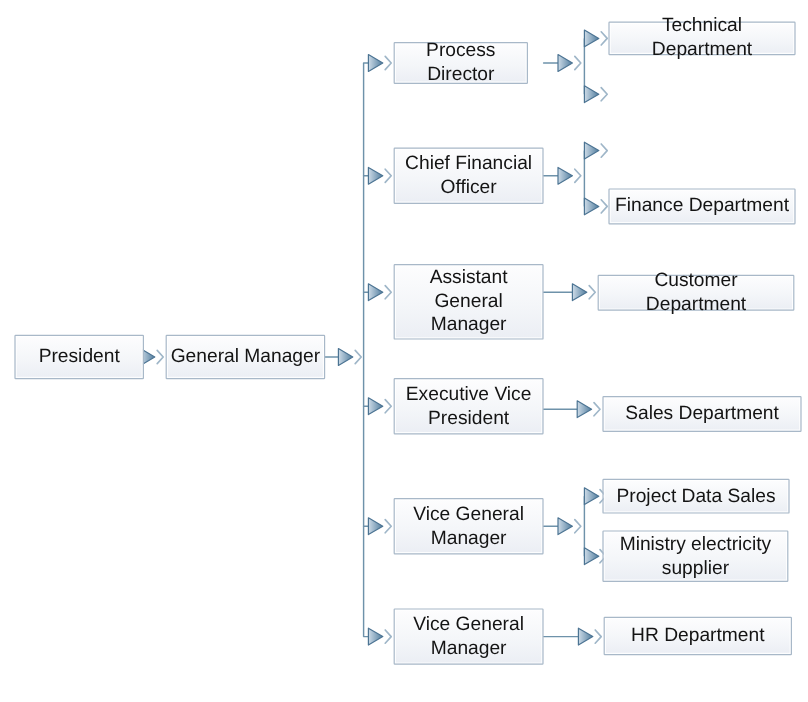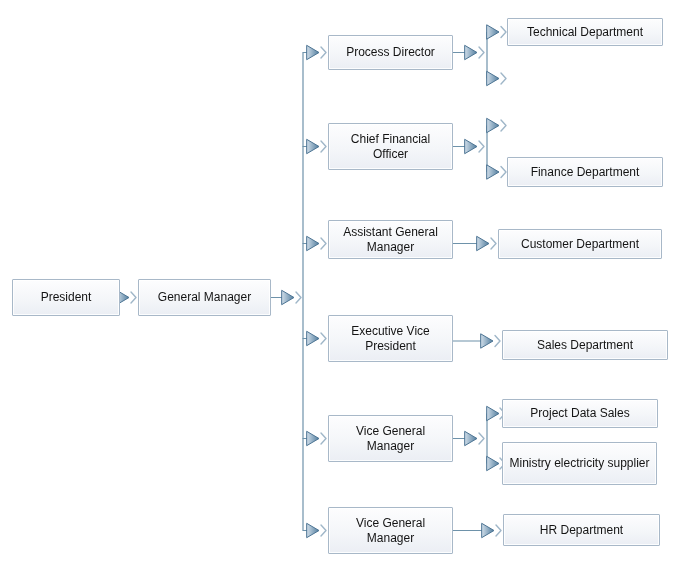--- a/index.html
+++ b/index.html
@@ -9,21 +9,21 @@
   }
   .layer{position:absolute;left:0;top:0;width:673px;height:585px;}
   .node{
     position:absolute;display:flex;align-items:center;justify-content:center;
     border:1px solid #a8b8c8;border-radius:1px;
     background:linear-gradient(to bottom,#fdfdfe 0%,#f4f6f9 55%,#ebeef4 100%);
     box-shadow:inset 0 0 0 1px rgba(255,255,255,.85);
     box-sizing:border-box;text-align:center;
   }
   .lbl{
-    color:#141414;font-size:12px;line-height:1.22;padding:0 3px;
+    color:#141414;font-size:16px;line-height:1.22;padding:0 3px;
     letter-spacing:0px;
   }
 </style>
 </head>
 <body>
 
 <div class="canvas">
 
   <svg class="layer" width="673" height="585" viewBox="0 0 673 585">
     <defs>
@@ -147,29 +147,29 @@
   </svg>
 
   <div class="node" style="left:12px;top:279px;width:108px;height:37px">
     <span class="lbl">President</span>
   </div>
 
   <div class="node" style="left:138px;top:279px;width:133px;height:37px">
     <span class="lbl">General Manager</span>
   </div>
 
-  <div class="node" style="left:328px;top:35px;width:125px;height:35px">
+  <div class="node" style="left:328px;top:35px;width:112px;height:35px">
     <span class="lbl">Process Director</span>
   </div>
 
   <div class="node" style="left:328px;top:123px;width:125px;height:47px">
     <span class="lbl">Chief Financial Officer</span>
   </div>
 
-  <div class="node" style="left:328px;top:220px;width:125px;height:39px">
+  <div class="node" style="left:328px;top:220px;width:125px;height:63px">
     <span class="lbl">Assistant General Manager</span>
   </div>
 
   <div class="node" style="left:328px;top:315px;width:125px;height:47px">
     <span class="lbl">Executive Vice President</span>
   </div>
 
   <div class="node" style="left:328px;top:415px;width:125px;height:47px">
     <span class="lbl">Vice General Manager</span>
   </div>

